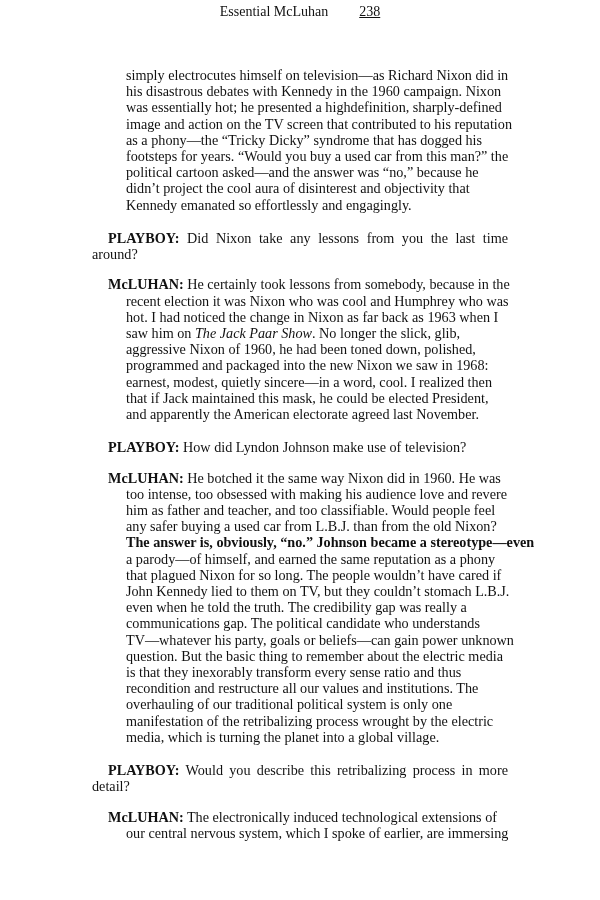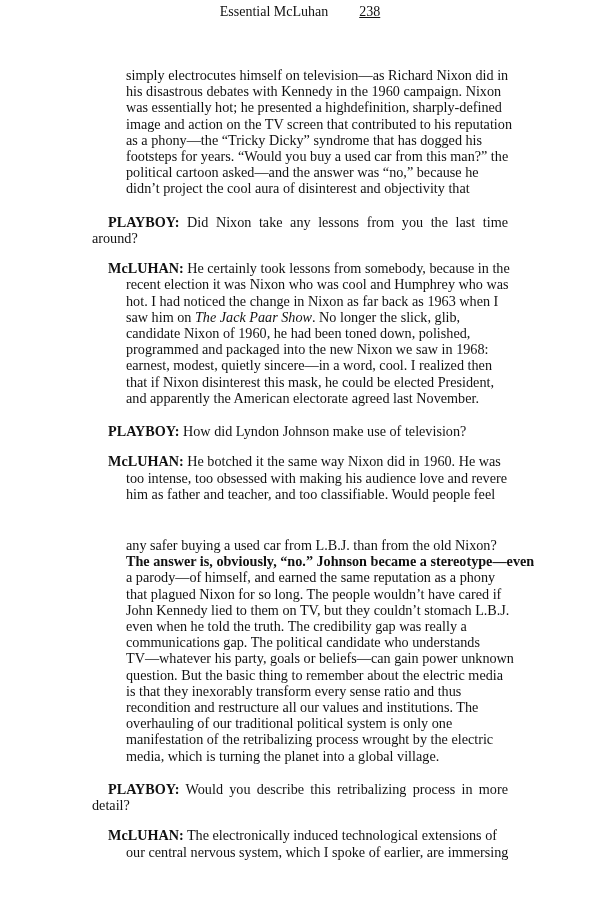--- a/index.html
+++ b/index.html
@@ -37,41 +37,42 @@
 
   <div class="cont">
     <span class="line">simply electrocutes himself on television—as Richard Nixon did in</span>
     <span class="line">his disastrous debates with Kennedy in the 1960 campaign. Nixon</span>
     <span class="line">was essentially hot; he presented a highdefinition, sharply-defined</span>
     <span class="line">image and action on the TV screen that contributed to his reputation</span>
     <span class="line">as a phony—the “Tricky Dicky” syndrome that has dogged his</span>
     <span class="line">footsteps for years. “Would you buy a used car from this man?” the</span>
     <span class="line">political cartoon asked—and the answer was “no,” because he</span>
     <span class="line">didn’t project the cool aura of disinterest and objectivity that</span>
+    <span class="line">Kennedy emanated so effortlessly and engagingly.</span>
   </div>
 
   <p class="q"><span class="spk">PLAYBOY:</span> <span>Did Nixon take any lessons from you the last time around?</span></p>
   <div class="a">
     <span class="line"><span class="spk">McLUHAN:</span> <span>He certainly took lessons from somebody, because in the</span></span>
     <span class="line" style="text-indent:0">recent election it was Nixon who was cool and Humphrey who was</span>
     <span class="line" style="text-indent:0">hot. I had noticed the change in Nixon as far back as 1963 when I</span>
     <span class="line" style="text-indent:0"><span>saw him on </span><i>The Jack Paar Show</i><span>. No longer the slick, glib,</span></span>
-    <span class="line" style="text-indent:0">candidate Nixon of 1960, he had been toned down, polished,</span>
+    <span class="line" style="text-indent:0">aggressive Nixon of 1960, he had been toned down, polished,</span>
     <span class="line" style="text-indent:0">programmed and packaged into the new Nixon we saw in 1968:</span>
     <span class="line" style="text-indent:0">earnest, modest, quietly sincere—in a word, cool. I realized then</span>
-    <span class="line" style="text-indent:0">that if Nixon disinterest this mask, he could be elected President,</span>
+    <span class="line" style="text-indent:0">that if Jack maintained this mask, he could be elected President,</span>
     <span class="line" style="text-indent:0">and apparently the American electorate agreed last November.</span>
   </div>
 
   <p class="q"><span class="spk">PLAYBOY:</span> <span>How did Lyndon Johnson make use of television?</span></p>
   <div class="a" id="ans2">
       <span class="line"><span class="spk">McLUHAN:</span> <span>He botched it the same way Nixon did in 1960. He was</span></span>
       <span class="line" style="text-indent: 0px;">too intense, too obsessed with making his audience love and revere</span>
       <span class="line" style="text-indent: 0px;">him as father and teacher, and too classifiable. Would people feel</span>
-      <span class="line" style="text-indent: 0px; margin-top: 35px;">any safer buying a used car from L.B.J. than from the old Nixon?</span>
+      <span class="line" style="text-indent: 0px;">any safer buying a used car from L.B.J. than from the old Nixon?</span>
       <span class="line" style="text-indent: 0px; font-weight: bold;">The answer is, obviously, “no.” Johnson became a stereotype—even</span>
       <span class="line" style="text-indent: 0px;">a parody—of himself, and earned the same reputation as a phony</span>
       <span class="line" style="text-indent: 0px;">that plagued Nixon for so long. The people wouldn’t have cared if</span>
       <span class="line" style="text-indent: 0px;">John Kennedy lied to them on TV, but they couldn’t stomach L.B.J.</span>
       <span class="line" style="text-indent: 0px;">even when he told the truth. The credibility gap was really a</span>
       <span class="line" style="text-indent: 0px;">communications gap. The political candidate who understands</span>
       <span class="line" style="text-indent: 0px;">TV—whatever his party, goals or beliefs—can gain power unknown</span>
       <span class="line" style="text-indent: 0px;">question. But the basic thing to remember about the electric media</span>
       <span class="line" style="text-indent: 0px;">is that they inexorably transform every sense ratio and thus</span>
       <span class="line" style="text-indent: 0px;">recondition and restructure all our values and institutions. The</span>

